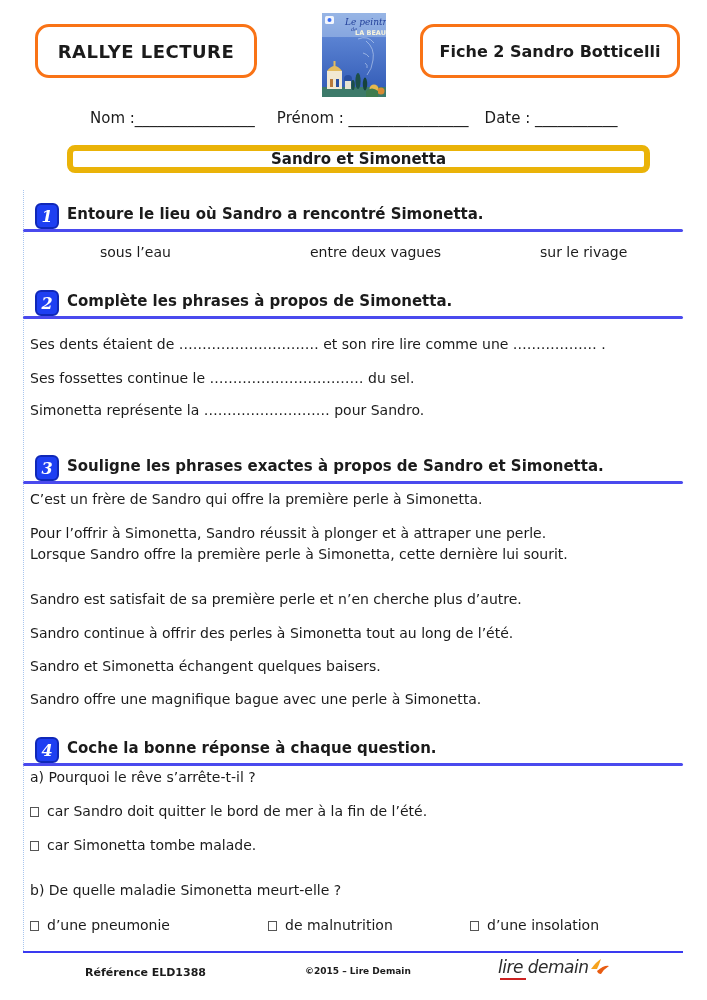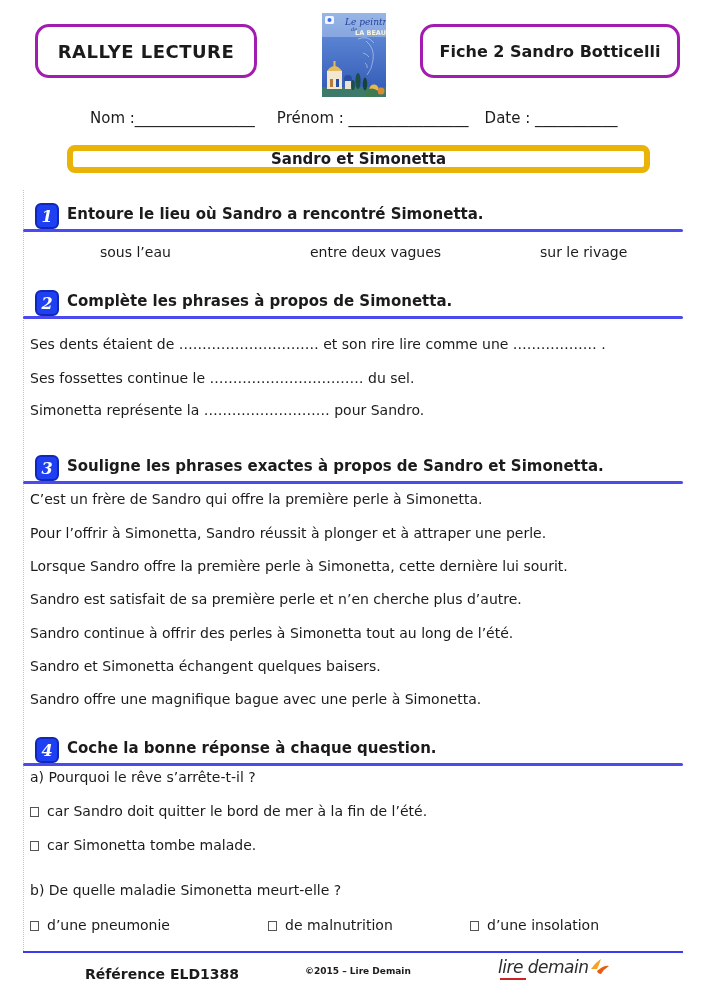--- a/index.html
+++ b/index.html
@@ -2,21 +2,21 @@
 <html><head>
 <meta charset="utf-8">
 <style>
   html,body{margin:0;padding:0;background:#ffffff;}
   .page{
     position:relative;width:707px;height:1000px;margin:0 auto;background:#ffffff;
     font-family:"DejaVu Sans", sans-serif;color:#1b1b1b;overflow:hidden;
   }
   
   .hbox{
-    position:absolute;box-sizing:border-box;border:3px solid #a21caf;border-radius:14px;
+    position:absolute;box-sizing:border-box;border:3px solid #f97316;border-radius:14px;
     display:flex;align-items:center;justify-content:center;font-weight:bold;background:#fff;
   }
   .hbox-left{left:35px;top:24px;width:222px;height:54px;font-size:18px;letter-spacing:.5px;}
   .hbox-right{left:420px;top:24px;width:260px;height:54px;font-size:16px;}
   .cover{position:absolute;left:322px;top:13px;width:64px;height:84px;}
   
   .identity{position:absolute;left:90px;top:109px;font-size:15px;white-space:nowrap;}
   .identity .gap1{display:inline-block;width:22px;}
   .identity .gap2{display:inline-block;width:16px;}
   
@@ -38,21 +38,21 @@
   .q-heading{position:absolute;left:67px;font-weight:bold;font-size:15px;white-space:nowrap;}
   .sentence{position:absolute;left:30px;font-size:14px;white-space:nowrap;}
   .option{position:absolute;font-size:14px;white-space:nowrap;}
   .check-line{position:absolute;left:30px;font-size:14px;white-space:nowrap;}
   .checkbox{
     display:inline-block;width:9px;height:10px;box-sizing:border-box;border:1px solid #555;
     margin-right:8px;position:relative;top:1px;background:#fff;
   }
   
   .footer-rule{position:absolute;left:23px;top:951px;width:660px;height:2px;background:#3a3af0;}
-  .footer-ref{position:absolute;left:85px;top:966px;font-size:14px;font-weight:bold;}
+  .footer-ref{position:absolute;left:85px;top:966px;font-size:11px;font-weight:bold;}
   .footer-copy{position:absolute;left:305px;top:966px;font-size:9px;font-weight:bold;}
   .footer-logo{position:absolute;left:498px;top:957px;width:120px;height:30px;}
   .logo-text{font-family:"DejaVu Sans", sans-serif;font-style:italic;font-size:17px;color:#2b2b2b;letter-spacing:-0.5px;}
   .logo-row{display:flex;align-items:center;}
   .logo-subtext-mark{display:block;width:26px;height:2px;background:#cc2222;margin-top:1px;margin-left:2px;}
 </style>
 </head>
 <body>
 
 <div class="page">
@@ -139,21 +139,21 @@
   <div class="sentence" style="top:402px;">Simonetta représente la ……………………… pour Sandro.</div>
 
   <div class="badge" style="top:455px;">
     <span>3</span>
   </div>
   <div class="q-heading" style="top:457px;">Souligne les phrases exactes à propos de Sandro et Simonetta.</div>
   <div class="rule" style="top:481px;"></div>
 
   <div class="sentence" style="top:491px;">C’est un frère de Sandro qui offre la première perle à Simonetta.</div>
   <div class="sentence" style="top:525px;">Pour l’offrir à Simonetta, Sandro réussit à plonger et à attraper une perle.</div>
-  <div class="sentence" style="top:558px;">Lorsque Sandro offre la première perle à Simonetta, cette dernière lui sourit.</div>
+  <div class="sentence" style="top:546px;">Lorsque Sandro offre la première perle à Simonetta, cette dernière lui sourit.</div>
   <div class="sentence" style="top:591px;">Sandro est satisfait de sa première perle et n’en cherche plus d’autre.</div>
   <div class="sentence" style="top:625px;">Sandro continue à offrir des perles à Simonetta tout au long de l’été.</div>
   <div class="sentence" style="top:658px;">Sandro et Simonetta échangent quelques baisers.</div>
   <div class="sentence" style="top:691px;">Sandro offre une magnifique bague avec une perle à Simonetta.</div>
 
   <div class="badge" style="top:737px;">
     <span>4</span>
   </div>
   <div class="q-heading" style="top:739px;">Coche la bonne réponse à chaque question.</div>
   <div class="rule" style="top:763px;"></div>

